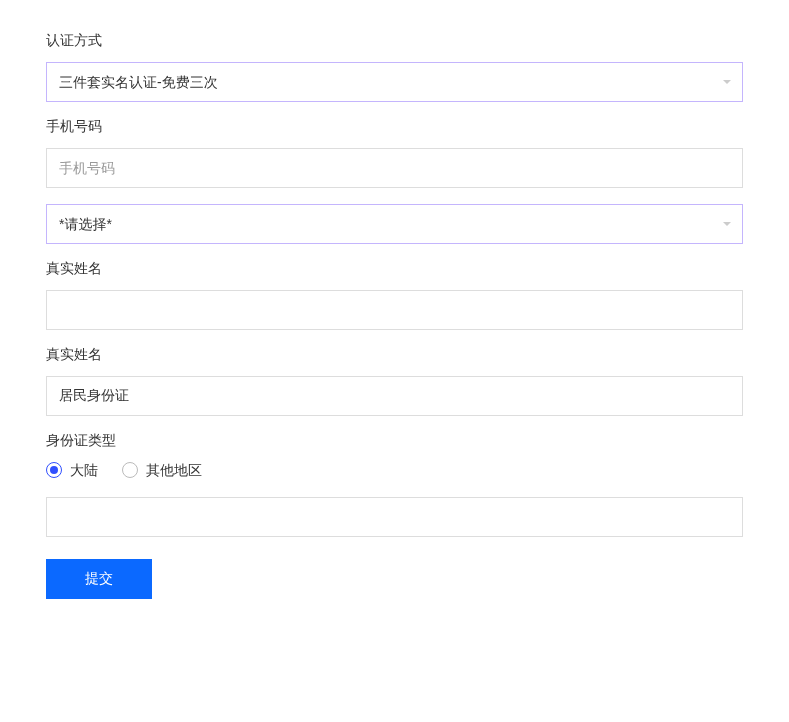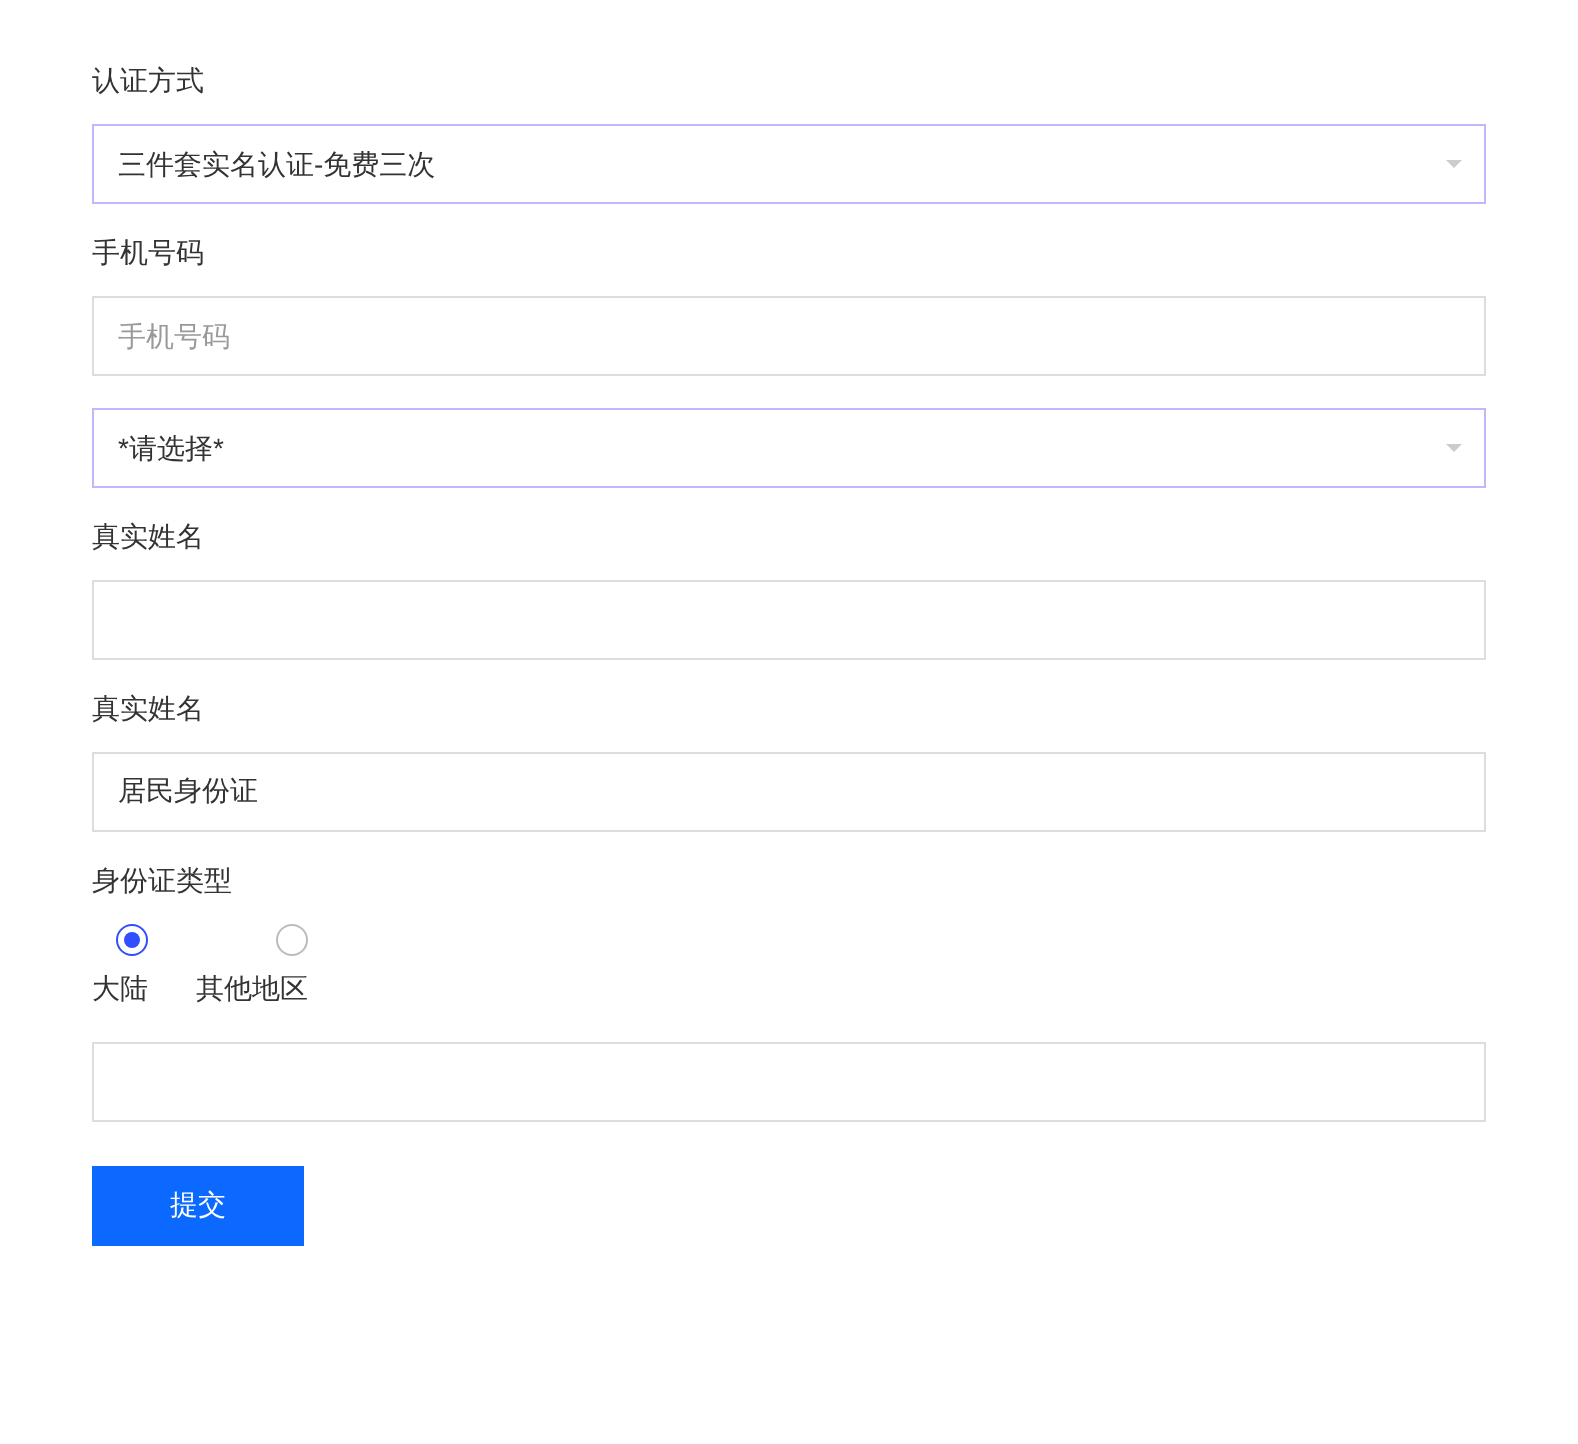--- a/index.html
+++ b/index.html
@@ -64,24 +64,23 @@
       border-top: 4px solid #ccc;
       pointer-events: none;
     }
     .radio-group {
       display: flex;
       gap: 24px;
       align-items: center;
     }
     .radio-item {
       display: flex;
-      align-items: flex-end;
+      align-items: flex-start;
       gap: 8px;
       cursor: pointer;
-      flex-direction: column;
     }
     .radio-circle {
       width: 16px;
       height: 16px;
       border: 1px solid #bbb;
       border-radius: 50%;
       position: relative;
       display: inline-block;
     }
     .radio-circle.checked {

